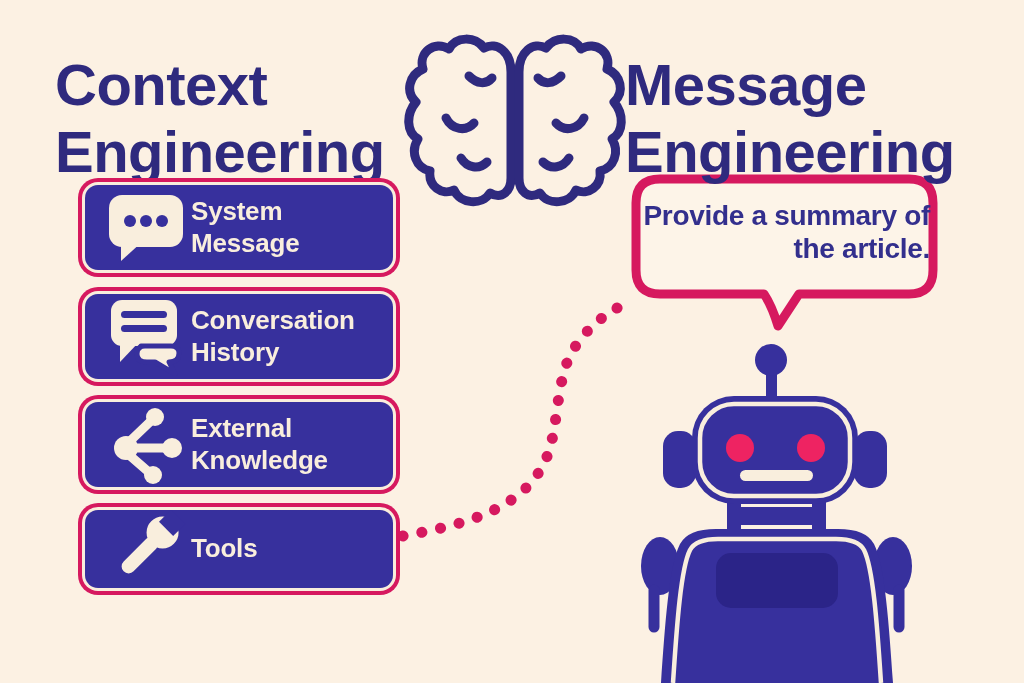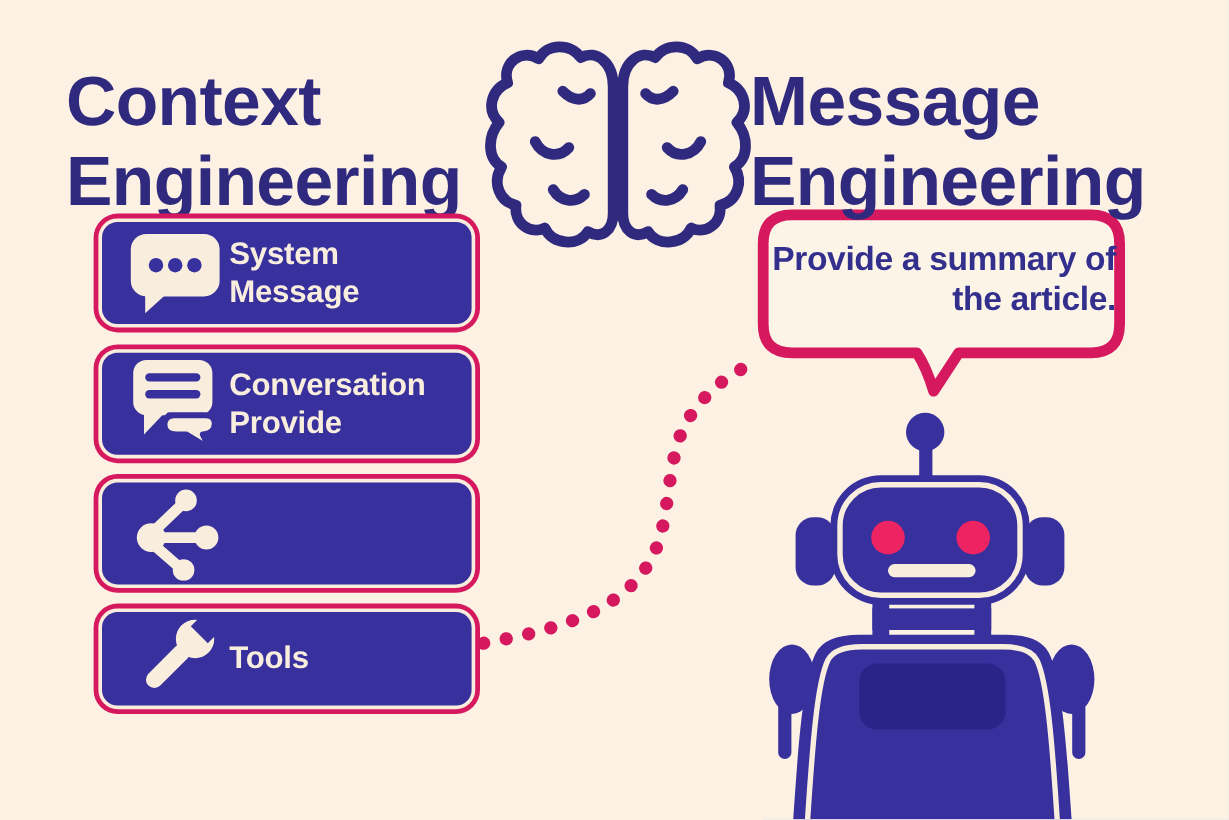--- a/index.html
+++ b/index.html
@@ -119,37 +119,38 @@
 
   <div class="card" style="top:287px;height:99px">
     <div class="card-inner">
       <svg class="card-icon" viewBox="0 0 84 78">
         <rect x="6" y="2" width="66" height="46" rx="11" style="fill:var(--cream,#f9eedd)"></rect>
         <path d="M15,44 L15,64 L34,44 Z" style="fill:var(--cream,#f9eedd)"></path>
         <rect x="16" y="13" width="46" height="7" rx="3.5" style="fill:var(--navy,#37309d)"></rect>
         <rect x="16" y="27" width="46" height="7" rx="3.5" style="fill:var(--navy,#37309d)"></rect>
         <path d="M36,48 H66 Q74,48 74,55 Q74,64 64,64 L70,76 L50,64 H42 Q32,64 32,56 Q32,48 40,48 Z" style="fill:var(--cream,#f9eedd);stroke:var(--navy,#37309d);stroke-width:5;stroke-linejoin:round"></path>
       </svg>
-      <div class="card-label">Conversation Provide</div>
+      <div class="card-label">Conversation History</div>
     </div>
   </div>
 
   <div class="card" style="top:395px;height:99px">
     <div class="card-inner">
       <svg class="card-icon" viewBox="0 0 84 78">
         <g style="stroke:var(--cream,#f9eedd);stroke-width:9;stroke-linecap:round">
           <path d="M22,42 L64,42"></path>
           <path d="M24,36 L48,13"></path>
           <path d="M23,48 L46,68"></path>
         </g>
         <circle cx="21" cy="42" r="12" style="fill:var(--cream,#f9eedd)"></circle>
         <circle cx="50" cy="11" r="9" style="fill:var(--cream,#f9eedd)"></circle>
         <circle cx="67" cy="42" r="10" style="fill:var(--cream,#f9eedd)"></circle>
         <circle cx="48" cy="69" r="9" style="fill:var(--cream,#f9eedd)"></circle>
       </svg>
+      <div class="card-label">External Knowledge</div>
     </div>
   </div>
 
   <div class="card" style="top:503px;height:92px">
     <div class="card-inner">
       <svg class="card-icon" viewBox="0 0 84 78">
         <g transform="rotate(45 42 38)">
           <circle cx="42" cy="16" r="16" style="fill:var(--cream,#f9eedd)"></circle>
           <rect x="32" y="-6" width="20" height="17" style="fill:var(--navy,#37309d)"></rect>
           <rect x="35" y="25" width="14" height="46" rx="7" style="fill:var(--cream,#f9eedd)"></rect>

